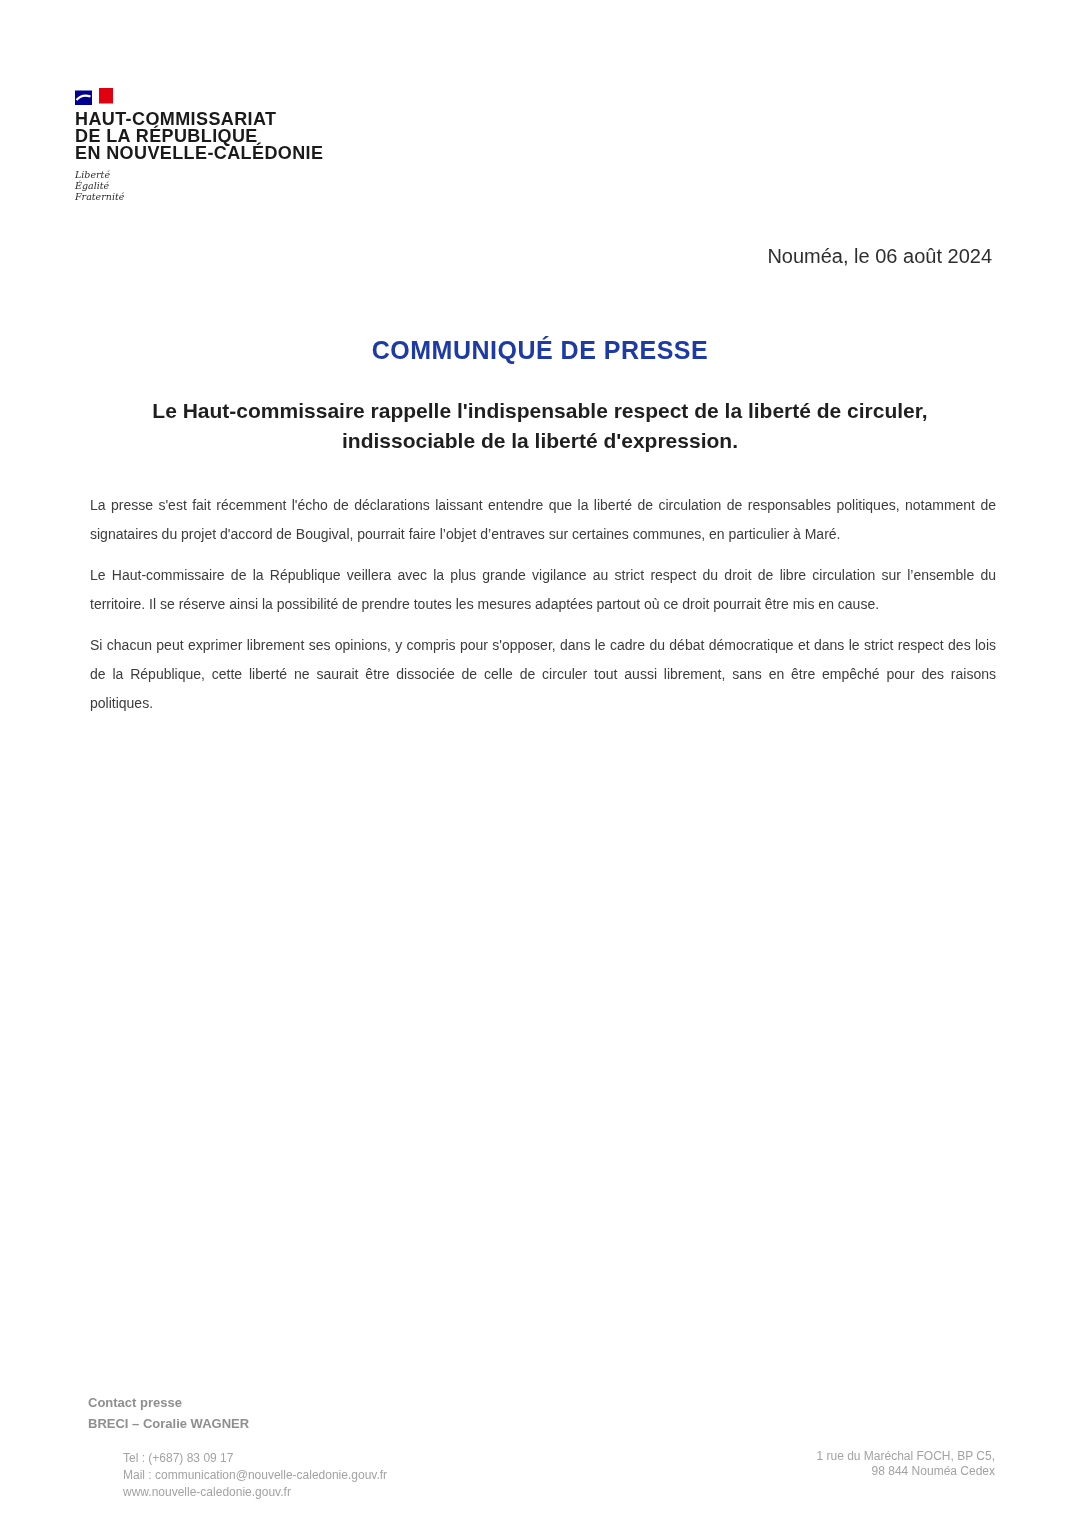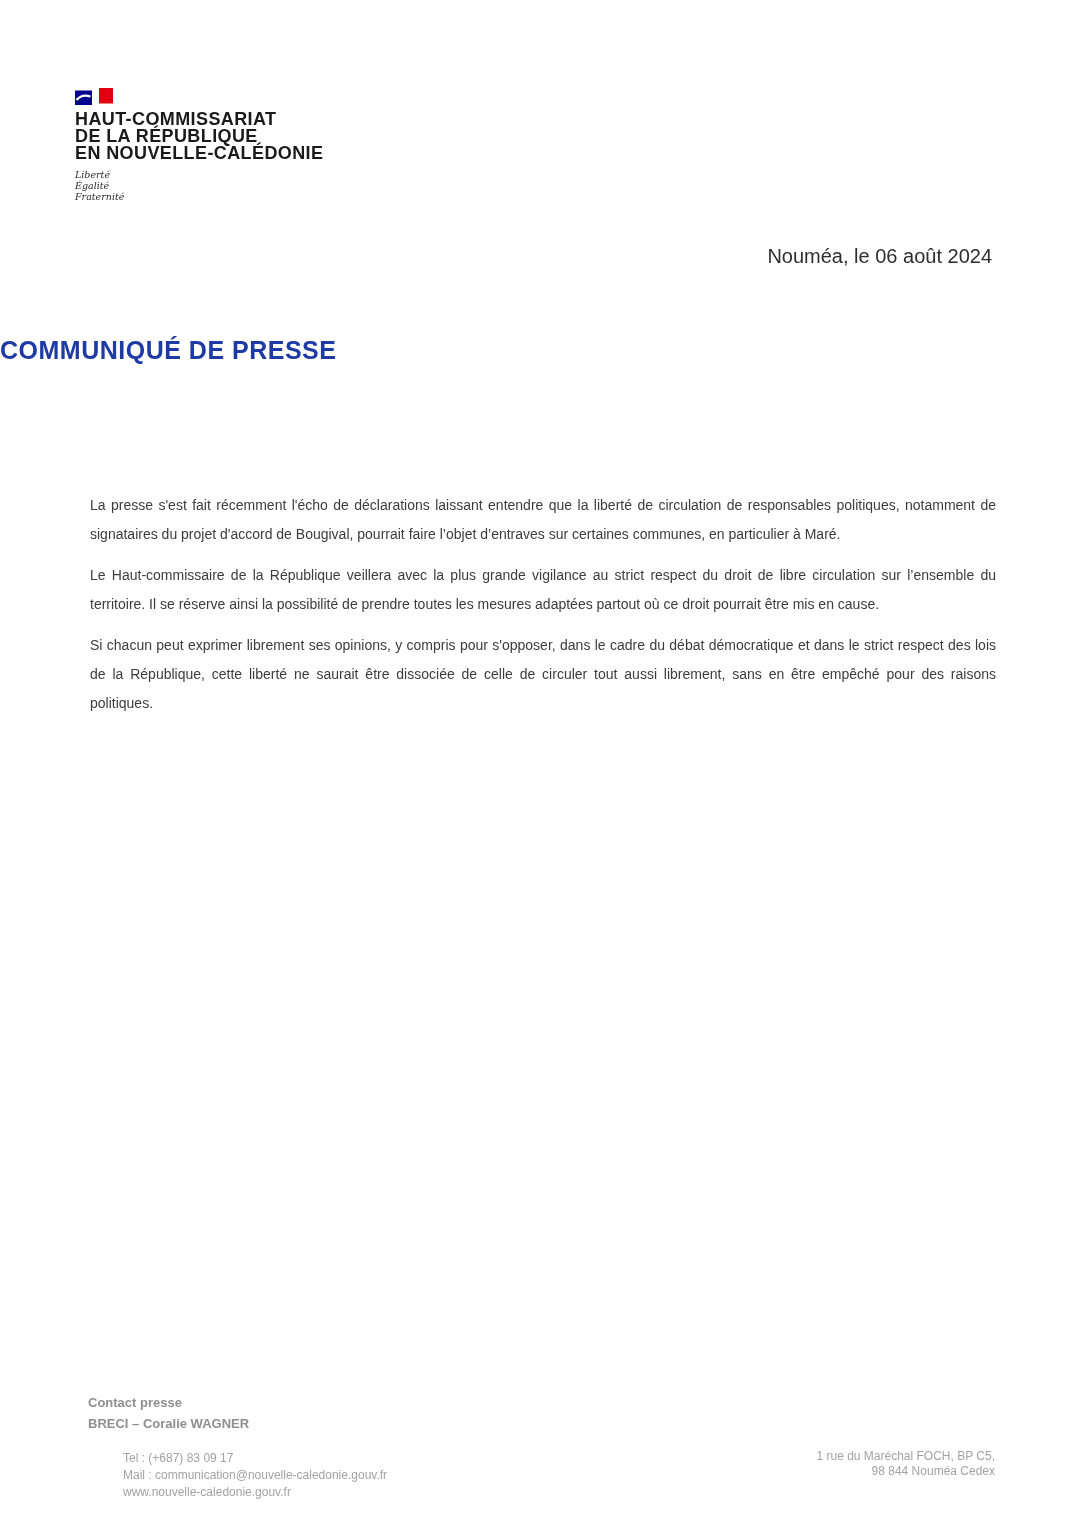--- a/index.html
+++ b/index.html
@@ -43,21 +43,21 @@
     right: 88px;
     font-size: 20px;
     color: #2e2e2e;
   }
 
   
   .doc-title {
     position: absolute;
     top: 336px;
     left: 0; width: 100%;
-    text-align: left;
+    text-align: center;
     font-size: 25px;
     font-weight: bold;
     letter-spacing: 0.5px;
     color: #1e3aa5;
   }
   .headline {
     position: absolute;
     top: 396px;
     left: 0; width: 100%;
     text-align: center;
@@ -122,20 +122,24 @@
       <div class="motto-line">Liberté</div>
       <div class="motto-line">Égalité</div>
       <div class="motto-line">Fraternité</div>
     </div>
   </div>
 
   <div class="date-line">Nouméa, le 06 août 2024</div>
 
   <div class="doc-title">COMMUNIQUÉ DE PRESSE</div>
 
+  <div class="headline">
+    <div>Le Haut-commissaire rappelle l'indispensable respect de la liberté de circuler,</div>
+    <div>indissociable de la liberté d'expression.</div>
+  </div>
 
   <div class="body-text">
     <p>La presse s'est fait récemment l'écho de déclarations laissant entendre que la liberté de circulation de responsables politiques, notamment de signataires du projet d'accord de Bougival, pourrait faire l’objet d’entraves sur certaines communes, en particulier à Maré.</p>
     <p>Le Haut-commissaire de la République veillera avec la plus grande vigilance au strict respect du droit de libre circulation sur l’ensemble du territoire. Il se réserve ainsi la possibilité de prendre toutes les mesures adaptées partout où ce droit pourrait être mis en cause.</p>
     <p>Si chacun peut exprimer librement ses opinions, y compris pour s'opposer, dans le cadre du débat démocratique et dans le strict respect des lois de la République, cette liberté ne saurait être dissociée de celle de circuler tout aussi librement, sans en être empêché pour des raisons politiques.</p>
   </div>
 
   <div class="footer-contact">
     <div class="contact-strong">Contact presse</div>
     <div class="contact-strong">BRECI – Coralie WAGNER</div>

